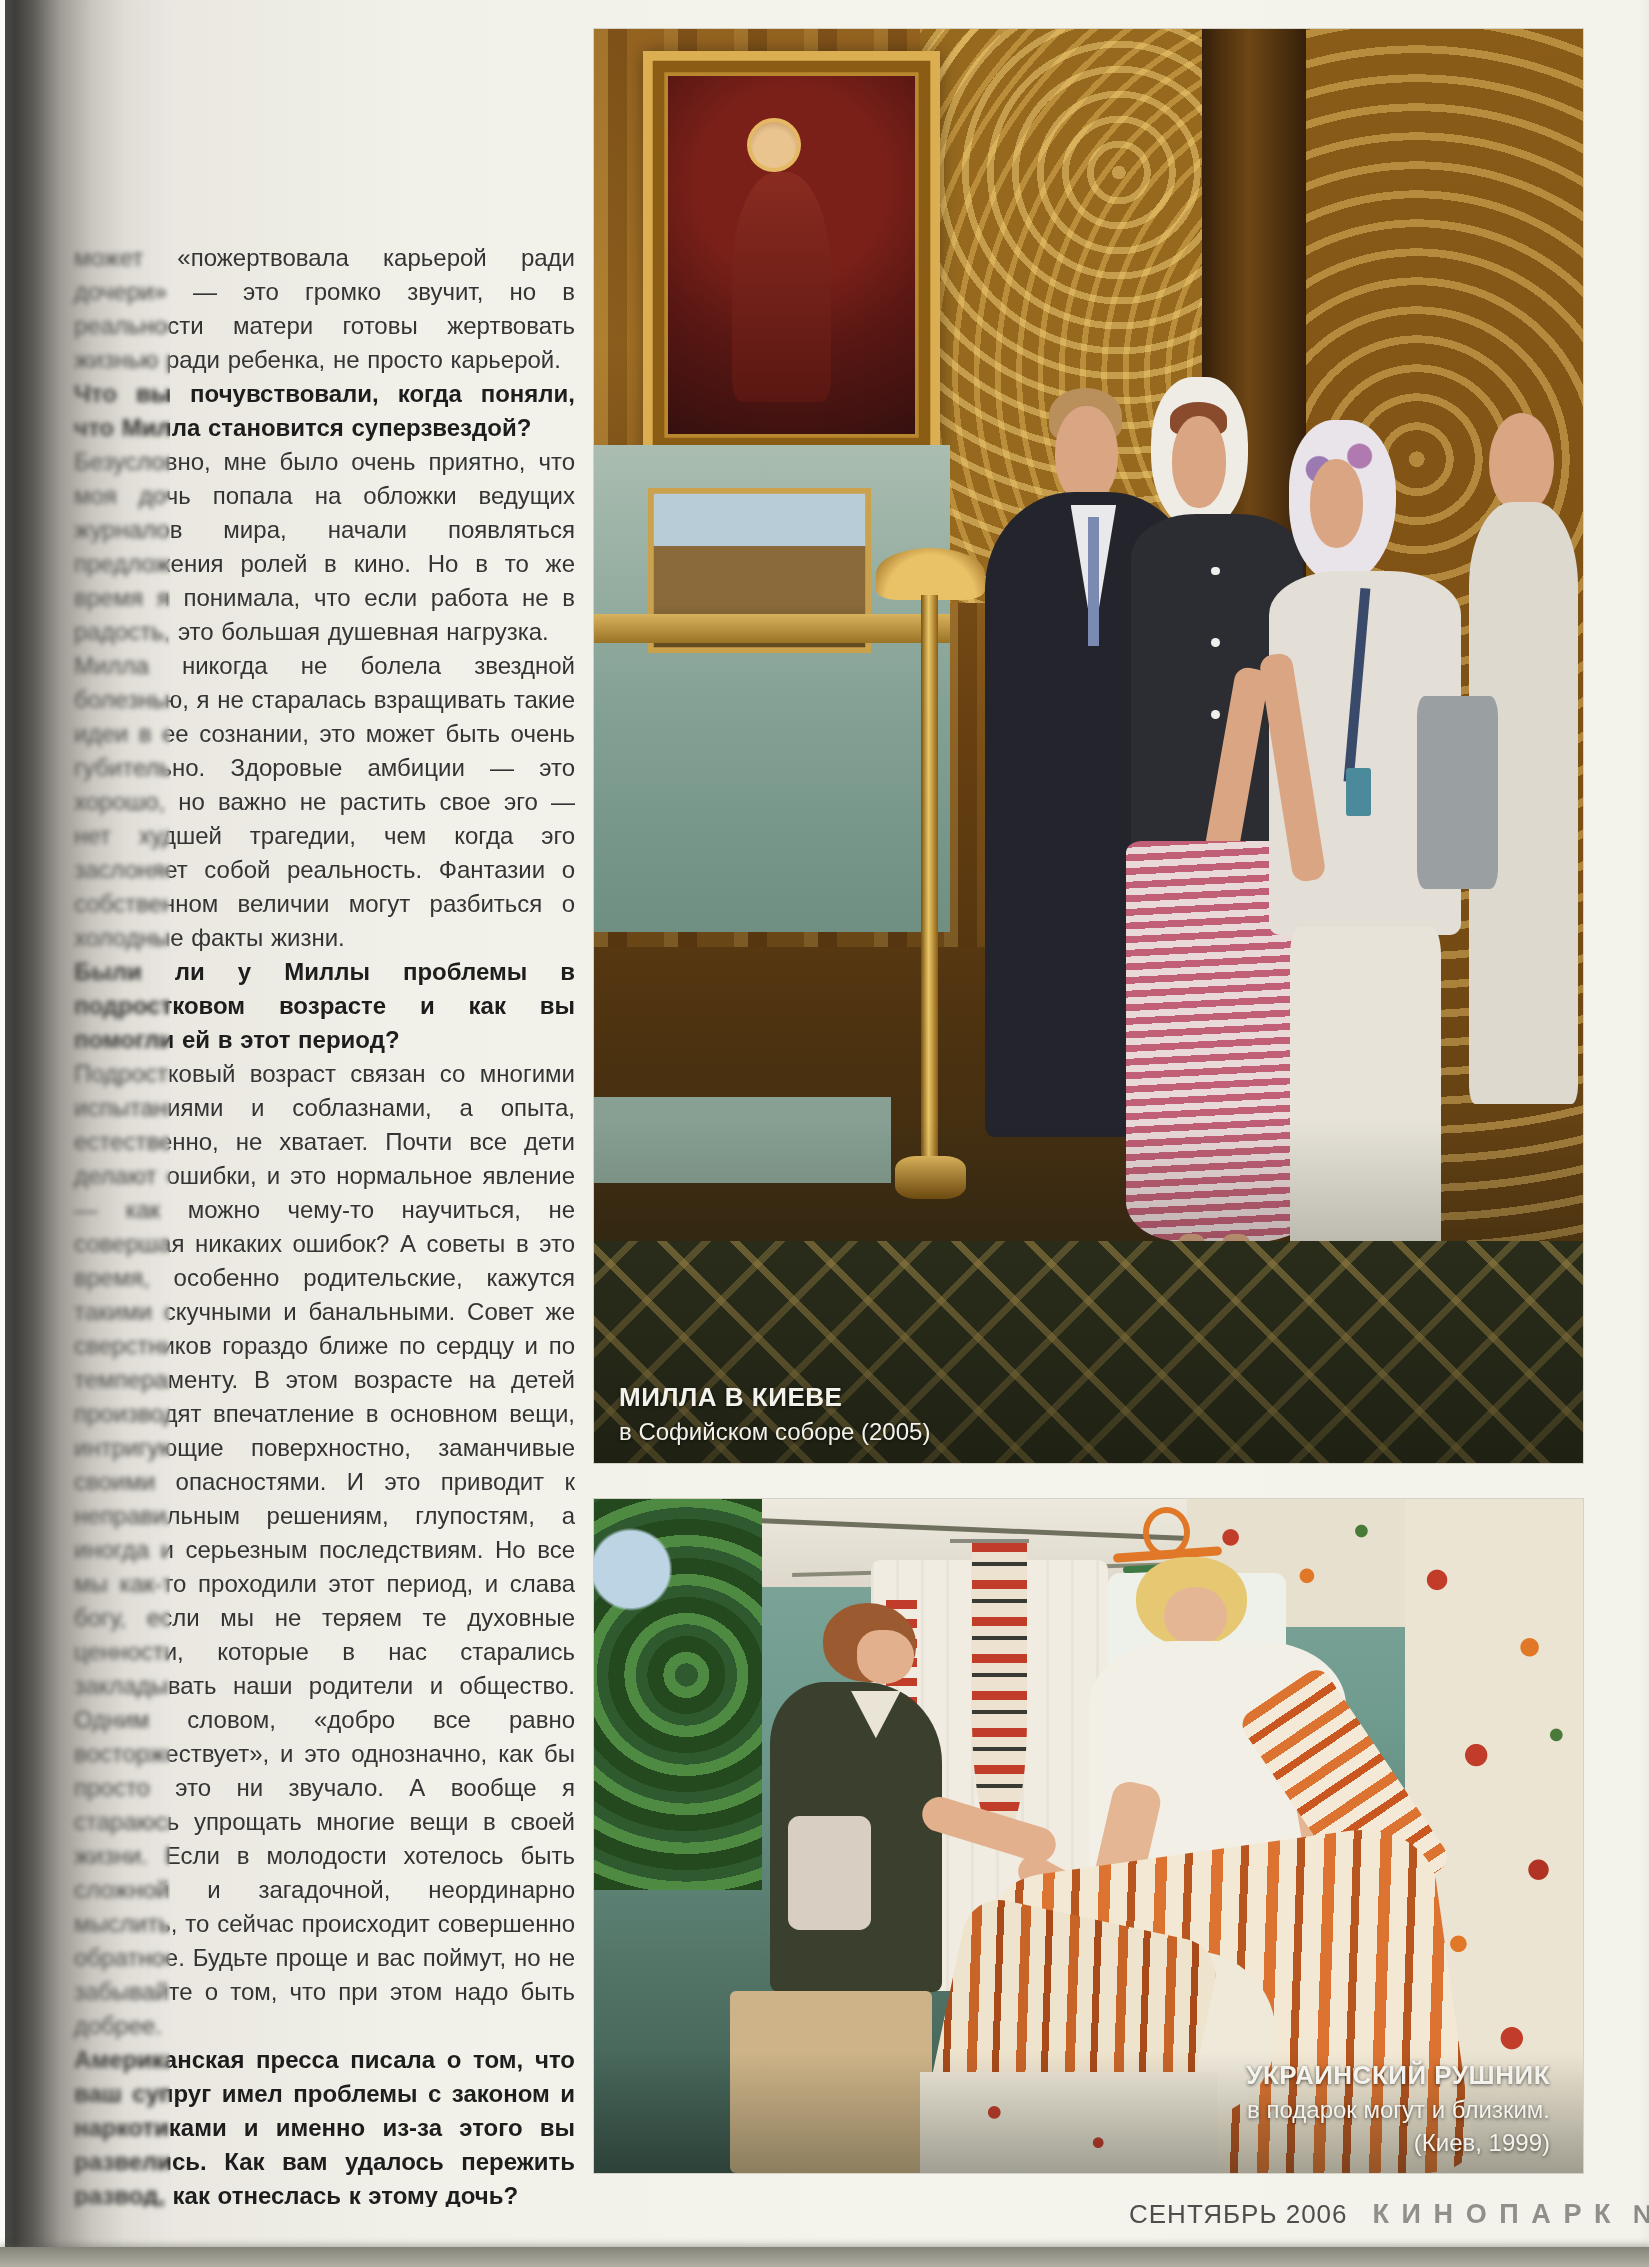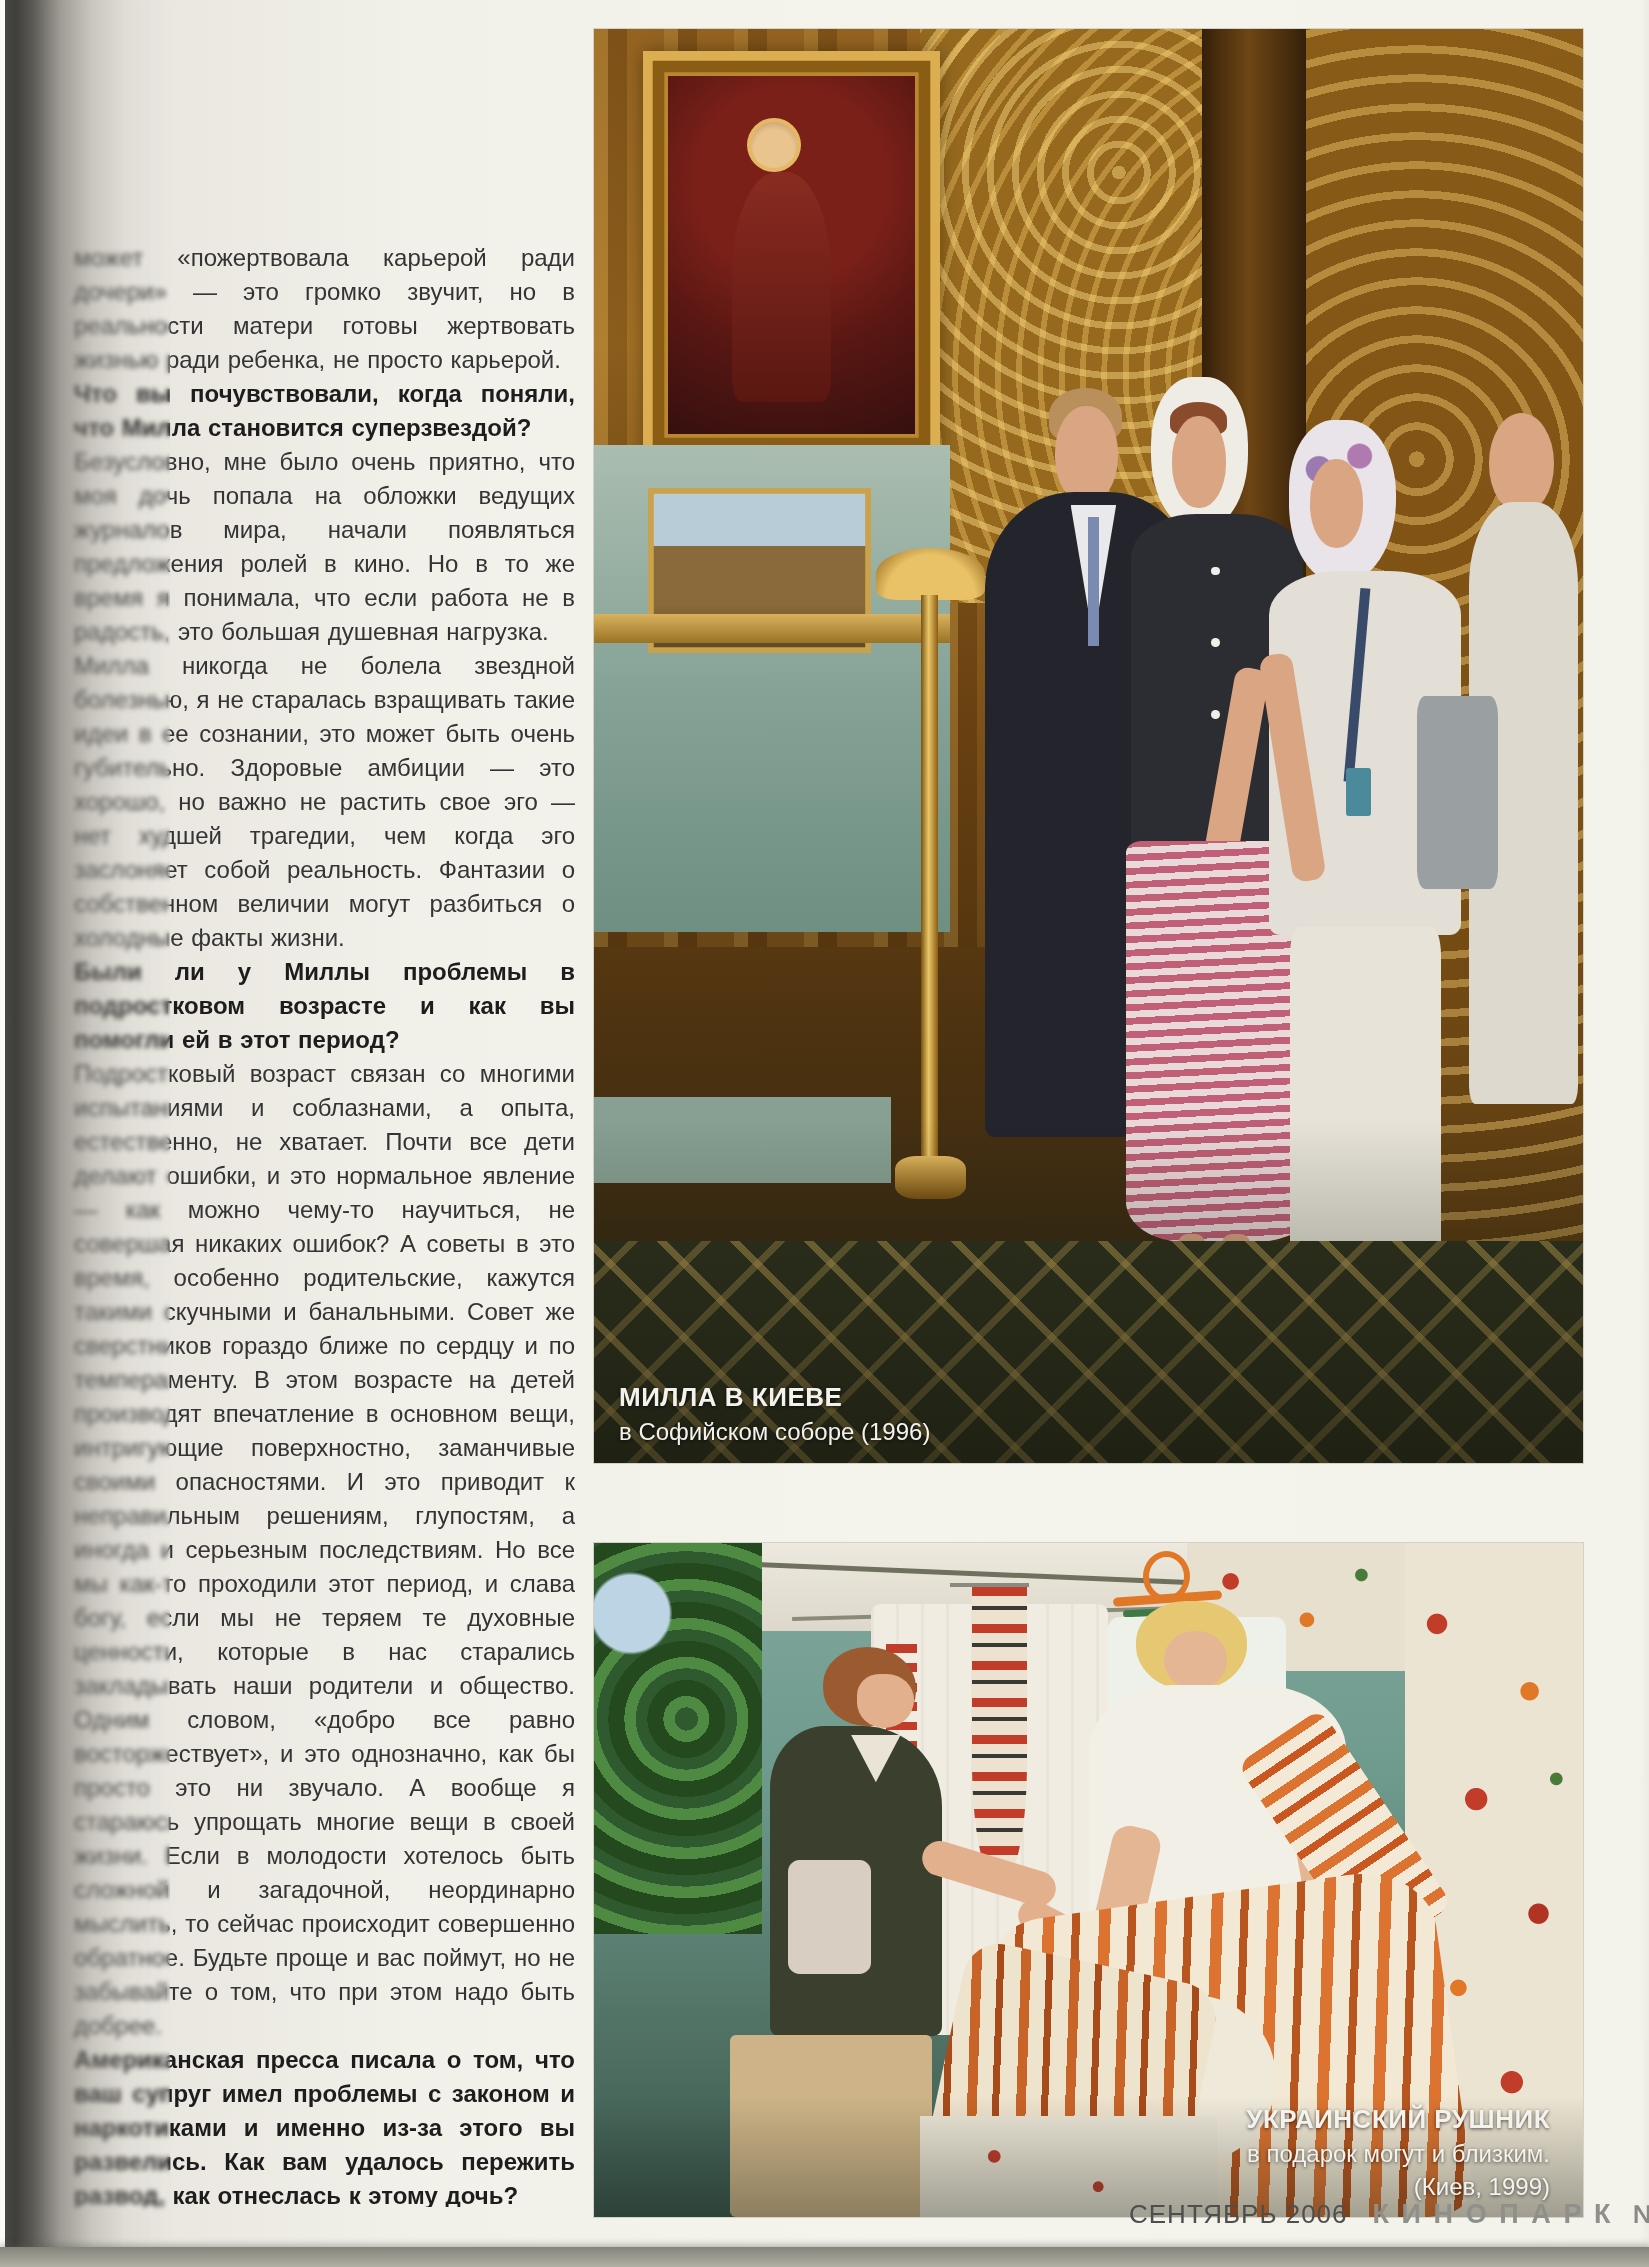--- a/index.html
+++ b/index.html
@@ -23,21 +23,21 @@
     position:absolute;left:74px;top:241px;width:501px;height:1966px;
     overflow:hidden;color:#343434;
     font-size:24px;line-height:34px;
   }
   .para{margin:0;text-align:justify;hyphens:auto;-webkit-hyphens:auto;word-spacing:1px;}
   .para.question{font-weight:bold;color:#1d1d1d;}
 
   
   .photo{position:absolute;overflow:hidden;box-shadow:0 0 0 1px rgba(120,110,90,.25);padding-left:13px;}
   .photo1{left:594px;top:29px;width:976px;height:1434px;background:#6f4513;}
-  .photo2{left:594px;top:1543px;width:976px;height:674px;background:#6e9a8e;}
+  .photo2{left:594px;top:1499px;width:976px;height:674px;background:#6e9a8e;}
 
   
   .p1-bg{inset:0;background:linear-gradient(180deg,#8a5a1c 0%,#9a6a22 22%,#6f4513 48%,#4a3110 72%,#2b271a 100%);}
   .p1-goldtex{left:0;top:0;width:100%;height:64%;opacity:.8;background:
       repeating-linear-gradient(90deg, rgba(242,196,96,.30) 0 13.6px, rgba(84,48,10,.28) 13.6px 33px, rgba(206,146,54,.20) 33px 70px);}
   .p1-ornate-top{left:33%;top:0;width:67%;height:40%;background:
       repeating-radial-gradient(circle at 30% 25%, rgba(255,222,132,.45) 0 6.8px, rgba(120,70,15,0) 6.8px 25px),
       repeating-radial-gradient(circle at 70% 60%, rgba(255,210,110,.35) 0 5.8px, rgba(120,70,15,0) 5.8px 21.3px),
       #96691f;}
   .p1-icon-frame{left:5%;top:1.5%;width:30%;height:28.5%;background:#b8872e;
@@ -257,21 +257,21 @@
     <div class="abs p1-w2-arm skin"></div>
     <div class="abs p1-w2-pants"></div>
     <div class="abs p1-w2-bag"></div>
 
     <div class="abs p1-step"></div>
     <div class="abs p1-floor"></div>
     <div class="abs p1-floor-shade"></div>
 
     <div class="cap cap1">
       <div class="cap-title">МИЛЛА В КИЕВЕ</div>
-      <div class="cap-sub">в Софийском соборе (1996)</div>
+      <div class="cap-sub">в Софийском соборе (2005)</div>
     </div>
   </div>
 
   <div class="photo photo2">
     <div class="abs p2-bg"></div>
     <div class="abs p2-ceiling"></div>
     <div class="abs p2-rod1"></div>
     <div class="abs p2-rod2"></div>
     <div class="abs p2-foliage"></div>
     <div class="abs p2-floral-right"></div>

